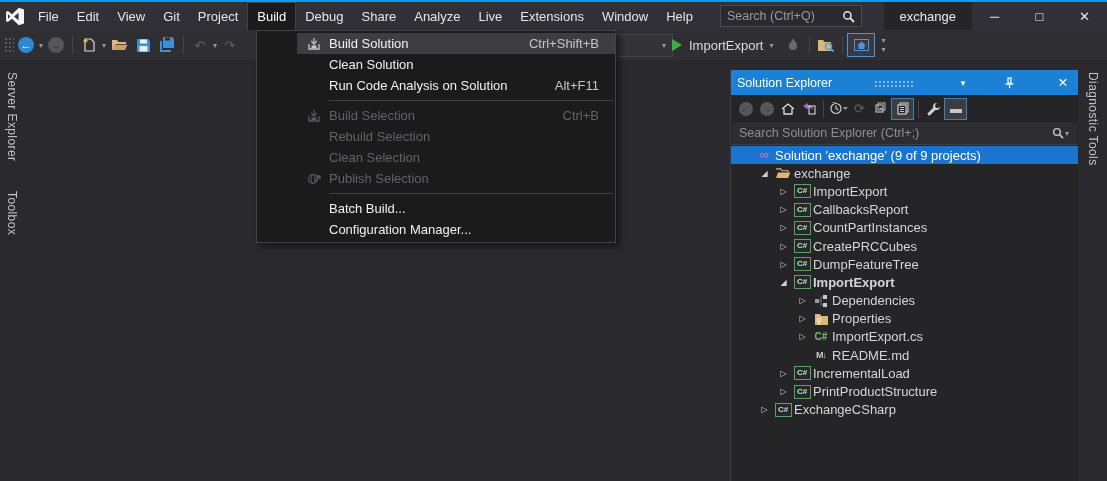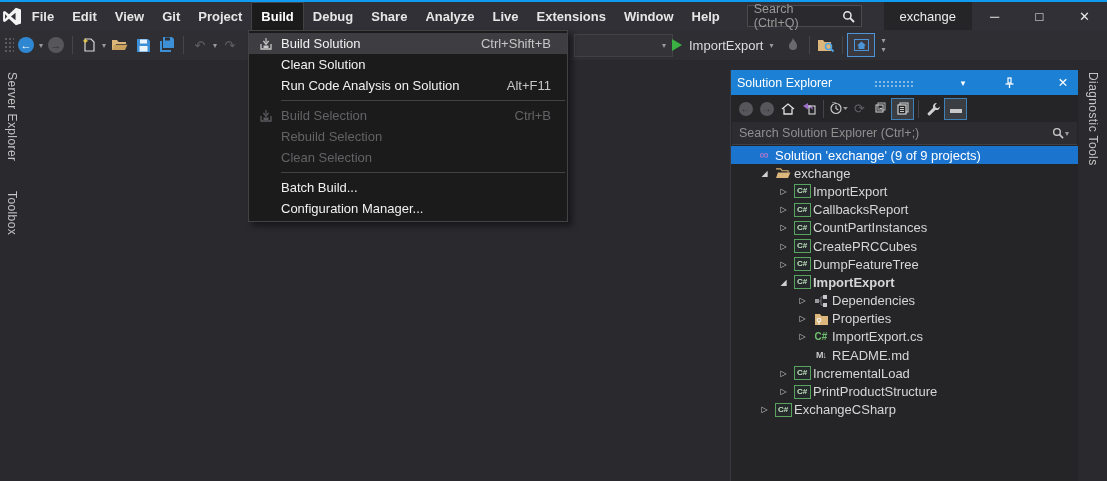--- a/index.html
+++ b/index.html
@@ -2,21 +2,21 @@
 <html><head>
 <meta charset="utf-8">
 <style>
   html,body{margin:0;padding:0;background:#1e1e1e;font-family:"Liberation Sans",sans-serif;}
   .window{position:relative;width:1107px;height:481px;background:#2A2A2E;overflow:hidden;color:#DCDCDC;font-size:13px;-webkit-user-select:none;}
   .topline{position:absolute;left:0;top:0;right:0;height:2px;background:#0E9BF2;}
   
   .titlebar{position:absolute;left:0;top:2px;right:0;height:28px;background:#30３034;background:#303036;display:flex;align-items:stretch;}
   .vslogo{width:38px;display:flex;align-items:center;justify-content:center;}
   .menubar{display:flex;align-items:stretch;}
-  .menu-item{display:flex;align-items:center;padding:0 9px;cursor:default;color:#E6E6E6;font-weight:bold;}
+  .menu-item{display:flex;align-items:center;padding:0 9px;cursor:default;color:#E6E6E6;}
   .menu-item.active{background:#1B1B1C;border:1px solid #434346;border-bottom:none;color:#FFFFFF;}
   .tb-search{margin:3px 0 3px 18px;width:168px;display:flex;align-items:center;background:#2A2A2E;border:1px solid #4A4A4F;color:#9A9A9A;padding:0 6px;font-size:12.5px;}
   .tb-search .mag{margin-left:auto;}
   .win-title-badge{margin:0 0 0 22px;padding:0 16px;display:flex;align-items:center;background:#252528;color:#ECECEC;}
   .win-buttons{margin-left:auto;display:flex;}
   .win-btn{width:45px;display:flex;align-items:center;justify-content:center;color:#E8E8E8;font-size:13px;}
   
   .toolbar{position:absolute;left:0;top:30px;right:0;height:30px;background:#2E2E33;display:flex;align-items:center;}
   .grip{width:10px;height:16px;margin-left:4px;background-image:radial-gradient(#5c5c60 1px,transparent 1.2px);background-size:4px 4px;}
   .tbtn{height:22px;min-width:22px;display:flex;align-items:center;justify-content:center;margin:0 1px;}
@@ -190,21 +190,21 @@
 
   <div class="left-strip">
     <div class="side-tab">Server Explorer</div>
     <div class="side-tab">Toolbox</div>
   </div>
 
   <div class="right-strip">
     <div class="side-tab">Diagnostic Tools</div>
   </div>
 
-  <div class="build-menu" id="build-menu" style="left: 248px;">
+  <div class="build-menu" id="build-menu" style="left: 256px; padding-left: 40px;">
       <div class="bm-item hl">
         <span class="bm-icon">
           <svg width="14" height="14" viewBox="0 0 14 14">
             <path fill="none" stroke="#C8C8C8" stroke-width="1.3" d="M2 7 V12 H12 V7"></path>
             <path fill="#C8C8C8" d="M7 1 V5 M4.4 4 L7 7.2 L9.6 4 L7 6.8 Z" stroke="#C8C8C8" stroke-width="1.2"></path>
             <rect x="4.5" y="8.5" width="5" height="2.5" fill="#C8C8C8"></rect>
           </svg>
         </span>
         <span class="bm-label">Build Solution</span>
         <span class="bm-short">Ctrl+Shift+B</span>
@@ -232,20 +232,31 @@
         <span class="bm-short">Ctrl+B</span>
       </div>
       <div class="bm-item disabled">
         <span class="bm-icon"></span>
         <span class="bm-label">Rebuild Selection</span>
         <span class="bm-short"></span>
       </div>
       <div class="bm-item disabled">
         <span class="bm-icon"></span>
         <span class="bm-label">Clean Selection</span>
+        <span class="bm-short"></span>
+      </div>
+      <div class="bm-item disabled">
+        <span class="bm-icon">
+          <svg width="14" height="14" viewBox="0 0 14 14">
+            <circle cx="6" cy="7" r="4.5" fill="none" stroke="#5A5A5E" stroke-width="1.2"></circle>
+            <ellipse cx="6" cy="7" rx="2" ry="4.5" fill="none" stroke="#5A5A5E" stroke-width="1"></ellipse>
+            <path d="M8 9 L13 4 M13 4 H9.5 M13 4 V7.5" stroke="#5A5A5E" stroke-width="1.3" fill="none"></path>
+          </svg>
+        </span>
+        <span class="bm-label">Publish Selection</span>
         <span class="bm-short"></span>
       </div>
       <div class="bm-sep"></div>
       <div class="bm-item">
         <span class="bm-icon"></span>
         <span class="bm-label">Batch Build...</span>
         <span class="bm-short"></span>
       </div>
       <div class="bm-item">
         <span class="bm-icon"></span>

